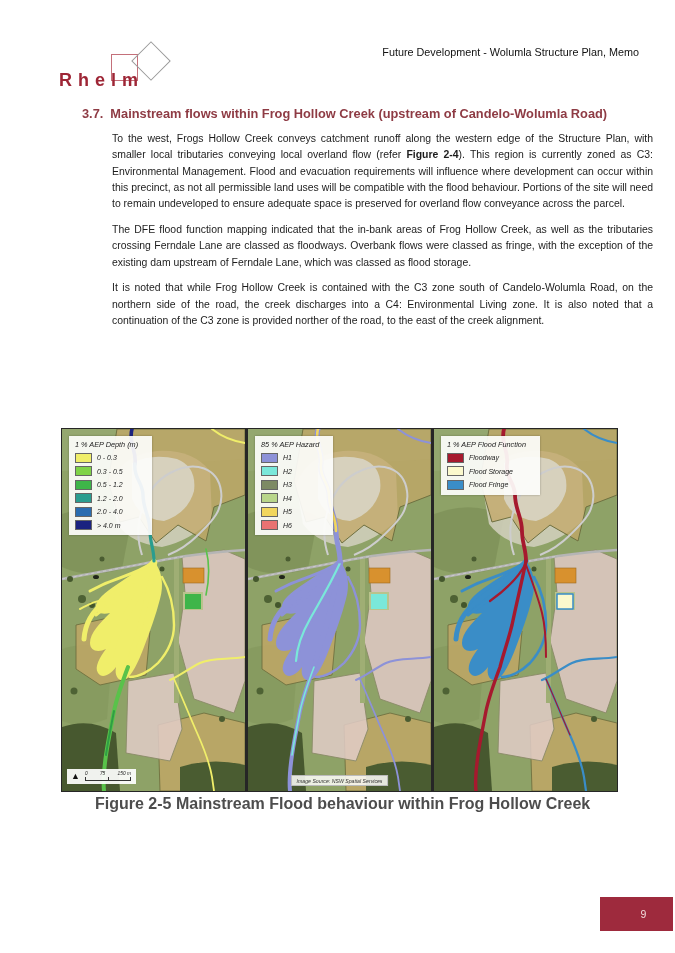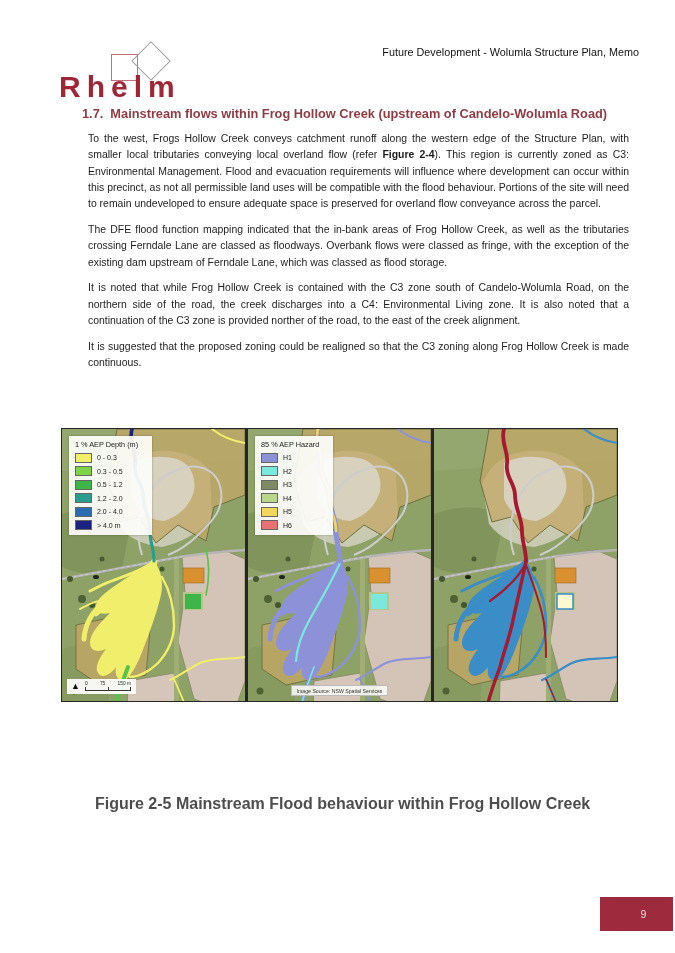--- a/index.html
+++ b/index.html
@@ -2,31 +2,31 @@
 <html><head>
 <meta charset="utf-8">
 <style>
   html,body{margin:0;padding:0;background:#e8e8e8;}
   .page{position:relative;width:675px;height:953px;background:#ffffff;font-family:"Liberation Sans",sans-serif;overflow:hidden;margin:0 auto;}
   .header-title{position:absolute;top:46px;right:36px;font-size:10.8px;color:#111;}
   
   .logo{position:absolute;left:59px;top:52px;width:150px;height:56px;}
   .logo-square{position:absolute;left:52px;top:2px;width:25px;height:25px;border:1.2px solid #c4707a;background:transparent;}
   .logo-diamond{position:absolute;left:78px;top:-5px;width:26px;height:26px;border:1.2px solid #9a9a9a;transform:rotate(45deg);}
-  .logo-text{position:absolute;left:0;top:18px;font-size:30px;font-weight:700;color:var(--logo-maroon,#9e2636);letter-spacing:6px;}
+  .logo-text{position:absolute;left:0;top:18px;font-size:18px;font-weight:700;color:var(--logo-maroon,#9e2636);letter-spacing:6px;}
   
   .section-heading{position:absolute;left:82px;top:106px;font-size:12.8px;font-weight:600;color:var(--heading-maroon,#8e3b44);white-space:nowrap;}
   .sec-num{margin-right:7px;}
   
-  .body-copy{position:absolute;left:88px;top:131px;width:541px;font-size:10.45px;line-height:16.3px;color:#1c1c1c;text-align:justify;}
+  .body-copy{position:absolute;left:112px;top:131px;width:541px;font-size:10.45px;line-height:16.3px;color:#1c1c1c;text-align:justify;}
   .body-copy p{margin:0 0 9.5px 0;}
   .body-copy b{font-weight:700;}
   
   .maps{position:absolute;left:61px;top:428px;display:flex;gap:3px;background:#262626;padding:1px;}
-  .map-panel{position:relative;width:183px;height:272px;background:#ec4899;overflow:hidden;}
+  .map-panel{position:relative;width:183px;height:362px;background:#ec4899;overflow:hidden;font-style:italic;}
   .map-panel svg{display:block;width:100%;height:100%;}
   .map-legend{position:absolute;top:7px;left:7px;background:rgba(253,253,251,.93);padding:4px 14px 5px 6px;box-shadow:0 0 2px rgba(0,0,0,.3);}
   .legend-title{font-size:7.3px;color:#222;margin-bottom:3px;white-space:nowrap;}
   .legend-row{display:flex;align-items:center;gap:5px;margin-top:3.5px;}
   .swatch{width:15px;height:8px;border:.6px solid #666;flex:none;}
   .legend-label{font-size:7px;color:#222;white-space:nowrap;}
   .scale-bar{position:absolute;left:5px;bottom:7px;background:rgba(255,255,255,.92);padding:2px 5px 3px 4px;display:flex;align-items:flex-end;gap:5px;}
   .north-arrow{font-size:9px;line-height:1;color:#111;}
   .scale-ruler{width:46px;}
   .scale-labels{display:flex;justify-content:space-between;font-size:4.8px;color:#222;margin-bottom:1px;}
@@ -44,28 +44,27 @@
 
   <div class="header-title">Future Development - Wolumla Structure Plan, Memo</div>
 
   <div class="logo">
     <div class="logo-square"></div>
     <div class="logo-diamond"></div>
     <div class="logo-text">Rhelm</div>
   </div>
 
   <div class="section-heading">
-    <span class="sec-num">1.7.</span><span>Mainstream flows within Frog Hollow Creek (upstream of Candelo-Wolumla Road)</span>
+    <span class="sec-num">3.7.</span><span>Mainstream flows within Frog Hollow Creek (upstream of Candelo-Wolumla Road)</span>
   </div>
 
   <div class="body-copy">
     <p><span>To the west, Frogs Hollow Creek conveys catchment runoff along the western edge of the Structure Plan, with smaller local tributaries conveying local overland flow (refer </span><b>Figure 2-4</b><span>). This region is currently zoned as C3: Environmental Management. Flood and evacuation requirements will influence where development can occur within this precinct, as not all permissible land uses will be compatible with the flood behaviour. Portions of the site will need to remain undeveloped to ensure adequate space is preserved for overland flow conveyance across the parcel.</span></p>
     <p>The DFE flood function mapping indicated that the in-bank areas of Frog Hollow Creek, as well as the tributaries crossing Ferndale Lane are classed as floodways. Overbank flows were classed as fringe, with the exception of the existing dam upstream of Ferndale Lane, which was classed as flood storage.</p>
     <p>It is noted that while Frog Hollow Creek is contained with the C3 zone south of Candelo-Wolumla Road, on the northern side of the road, the creek discharges into a C4: Environmental Living zone. It is also noted that a continuation of the C3 zone is provided norther of the road, to the east of the creek alignment.</p>
-    <p>It is suggested that the proposed zoning could be realigned so that the C3 zoning along Frog Hollow Creek is made continuous.</p>
   </div>
 
   <div class="maps">
 
     <div class="map-panel">
       <div class="map-canvas">
           <svg viewBox="0 0 183 362" preserveAspectRatio="none" xmlns="http://www.w3.org/2000/svg">
   <rect width="183" height="362" fill="#8ea267"></rect>
   <path d="M0 0 L183 0 L183 30 L0 42 Z" fill="#97a973" opacity=".7"></path>
   <path d="M0 85 Q40 70 70 88 L60 140 Q25 150 0 138 Z" fill="#7e9159" opacity=".8"></path>
@@ -288,20 +287,37 @@
     <path d="M150 0 C160 8 170 12 183 14" stroke="#3a8dc7" stroke-width="2.2"></path>
     <rect x="123" y="165" width="16" height="15" fill="#fbf9cd" stroke="#3a8dc7" stroke-width="1.5"></rect>
     <path d="M70 0 C66 14 75 22 73 35 C71 48 81 54 81 66 C81 80 88 88 88 102 C88 114 92 120 92 132" stroke="#a6192e" stroke-width="3.8"></path>
     <path d="M92 132 C88 152 83 172 78 196 C74 212 69 226 66 238 C60 254 55 268 52 282 C49 298 46 312 44 326 C42 340 41 352 42 362" stroke="#a6192e" stroke-width="3.4"></path>
     <path d="M92 134 C84 150 70 162 56 172" stroke="#a6192e" stroke-width="2.2"></path>
     <path d="M92 136 C98 152 104 168 108 184 C112 200 112 214 112 228" stroke="#a6192e" stroke-width="2"></path>
     <path d="M112 250 C120 268 128 288 136 306" stroke="#a6192e" stroke-width="1.2"></path>
   </g>
 </svg>
         </div>
+      <div class="map-legend">
+        <div class="legend-title">1 % AEP Flood Function</div>
+        <div class="legend-items">
+            <div class="legend-row">
+              <span class="swatch" style="background: rgb(166, 25, 46);"></span>
+              <span class="legend-label">Floodway</span>
+            </div>
+            <div class="legend-row">
+              <span class="swatch" style="background: rgb(251, 249, 205);"></span>
+              <span class="legend-label">Flood Storage</span>
+            </div>
+            <div class="legend-row">
+              <span class="swatch" style="background: rgb(58, 141, 199);"></span>
+              <span class="legend-label">Flood Fringe</span>
+            </div>
+          </div>
+      </div>
     </div>
 
   </div>
 
   <div class="figure-caption">Figure 2-5 Mainstream Flood behaviour within Frog Hollow Creek</div>
 
   <div class="page-badge">
     <span>9</span>
   </div>
 

